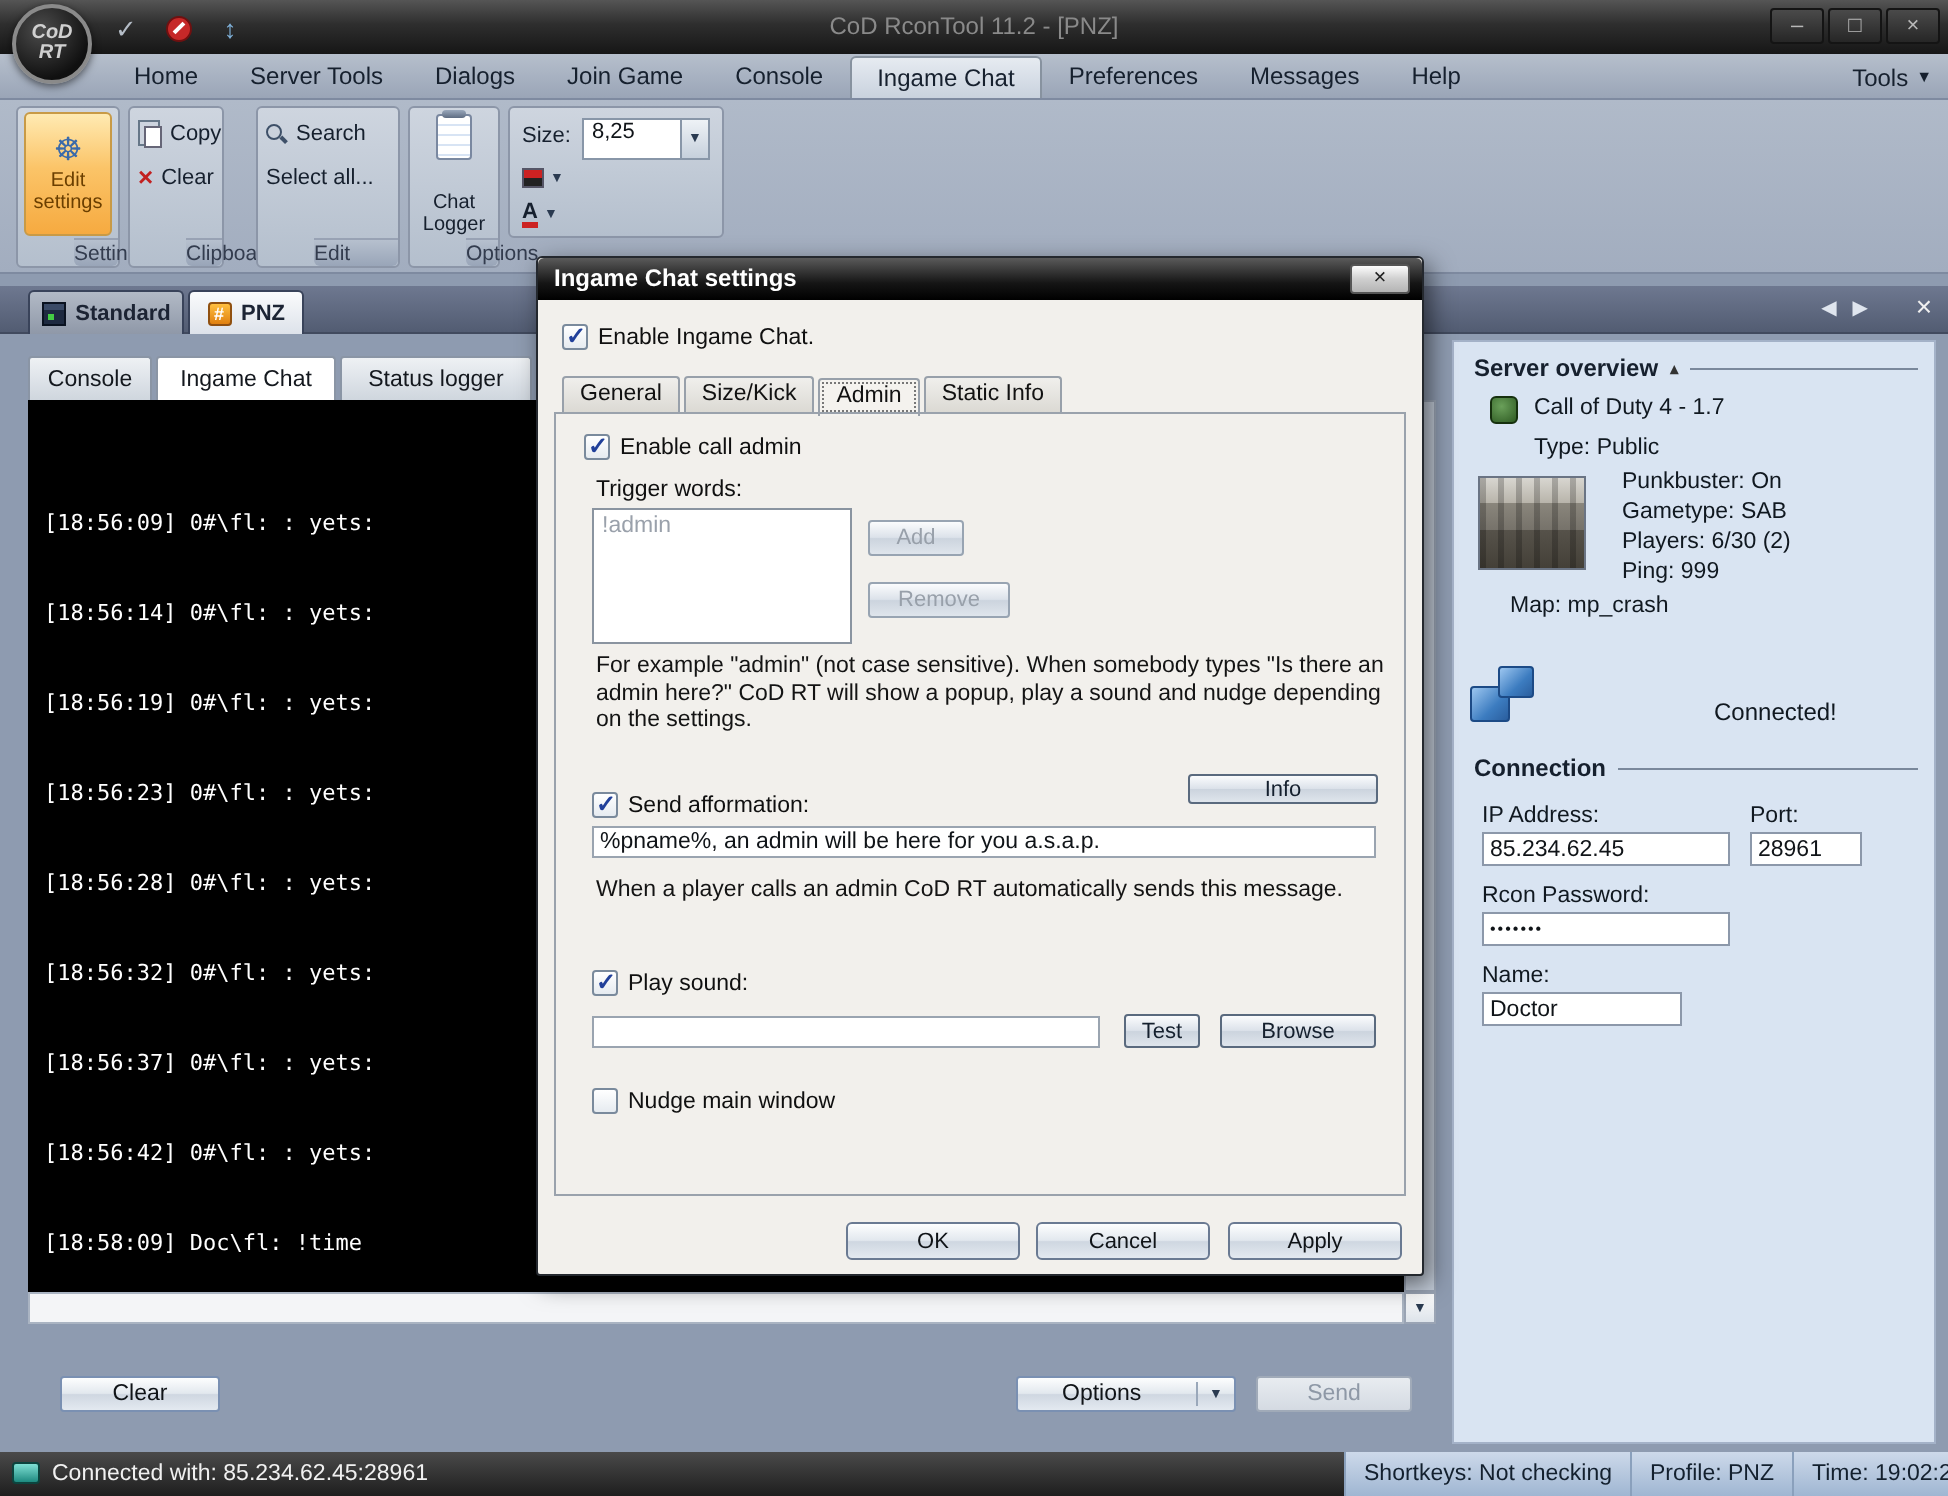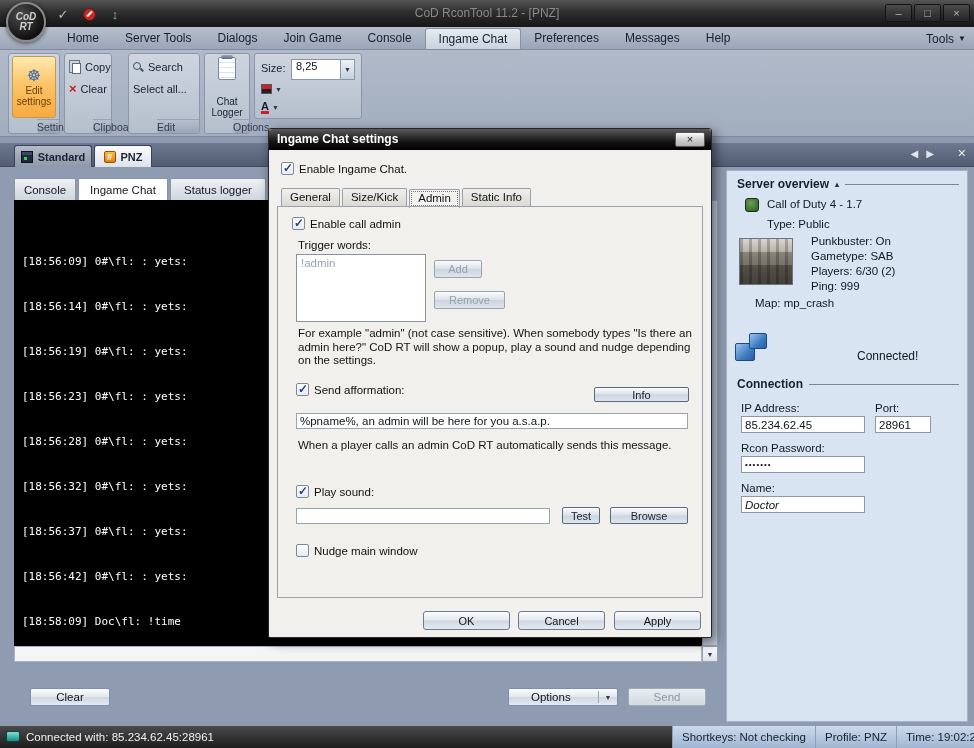--- a/index.html
+++ b/index.html
@@ -350,21 +350,21 @@
     <div class="sec-header" style="top:206px;">
       <span>Connection</span>
     </div>
     <div class="rtext" style="left:14px; top:231px;">IP Address:</div>
     <div class="rtext" style="left:148px; top:231px;">Port:</div>
     <input class="fld" style="left: 14px; top: 245px; width: 124px;" value="85.234.62.45">
     <input class="fld" style="left: 148px; top: 245px; width: 56px;" value="28961">
     <div class="rtext" style="left:14px; top:271px;">Rcon Password:</div>
     <input class="fld pwd" style="left: 14px; top: 285px; width: 124px;" value="•••••••">
     <div class="rtext" style="left:14px; top:311px;">Name:</div>
-    <input class="fld" style="left: 14px; top: 325px; width: 124px; font-style: italic;" value="Doctor">
+    <input class="fld" style="left: 14px; top: 325px; width: 100px;" value="Doctor">
   </div>
 
   <div class="statusbar">
     <span class="status-icon"></span>
     <span class="status-text">Connected with: 85.234.62.45:28961</span>
     <div class="status-right">
       <span class="sseg">Shortkeys: Not checking</span>
       <span class="sseg">Profile: PNZ</span>
       <span class="sseg">Time: 19:02:27</span>
       <span class="grip"></span>
@@ -393,21 +393,21 @@
         <span>Enable call admin</span>
       </div>
       <div class="dlabel" style="left:20px; top:32px;">Trigger words:</div>
       <div class="listbox">
         <div>!admin</div>
       </div>
       <div class="sbtn disabled" style="left:156px; top:53px; width:48px; height:18px;">Add</div>
       <div class="sbtn disabled" style="left:156px; top:84px; width:71px; height:18px;">Remove</div>
       <div class="dhelp" style="left:20px; top:120px; width:396px;">For example "admin" (not case sensitive). When somebody types "Is there an admin here?" CoD RT will show a popup, play a sound and nudge depending on the settings.</div>
 
-      <div class="cbrow" style="left:18px; top:176px;">
+      <div class="cbrow" style="left:18px; top:189px;">
         <span class="cb checked"></span>
         <span>Send afformation:</span>
       </div>
       <div class="sbtn" style="left:316px; top:180px; width:95px; height:15px;">Info</div>
       <input class="dfld" style="left: 18px; top: 206px; width: 392px;" value="%pname%, an admin will be here for you a.s.a.p.">
       <div class="dhelp" style="left:20px; top:232px; width:390px;">When a player calls an admin CoD RT automatically sends this message.</div>
 
       <div class="cbrow" style="left:18px; top:278px;">
         <span class="cb checked"></span>
         <span>Play sound:</span>

